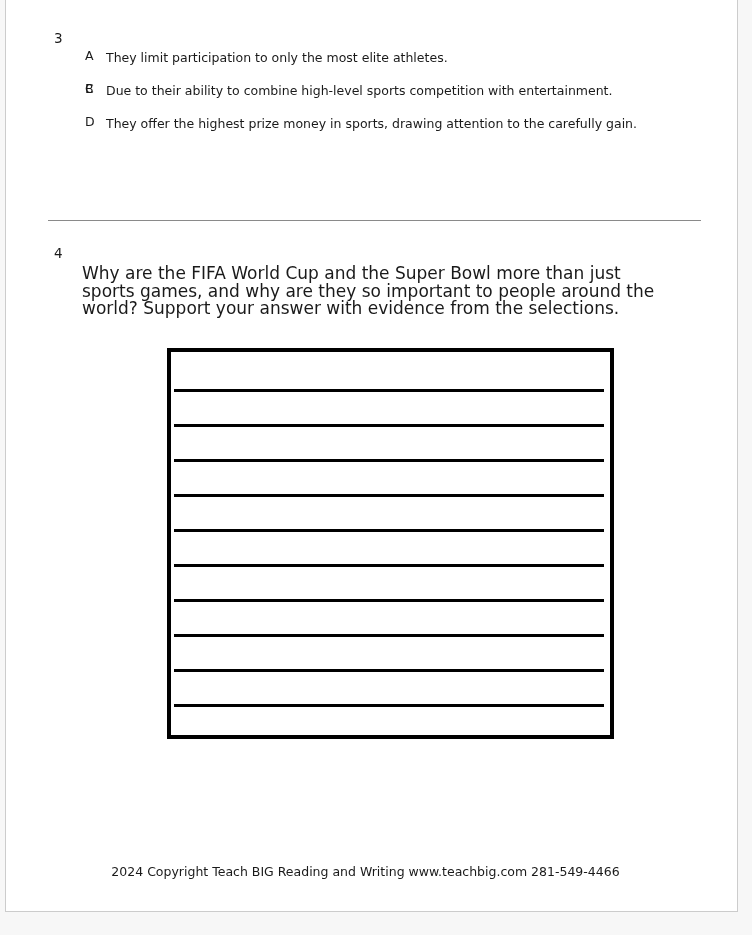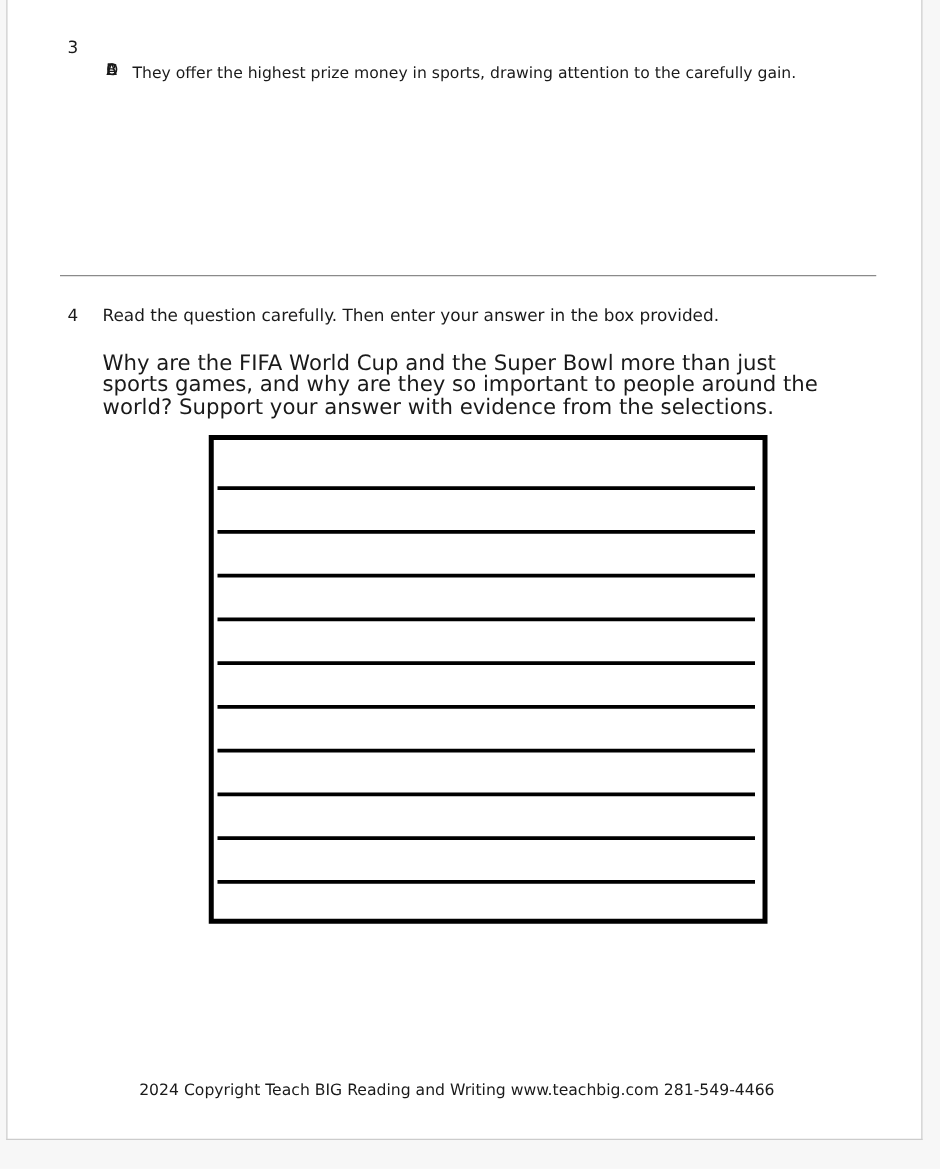--- a/index.html
+++ b/index.html
@@ -154,40 +154,41 @@
   <div class="worksheet-body">
 
     <div class="question-block" id="question-3-block">
       <div class="question-row">
         <span class="question-number">3</span>
       </div>
 
       <div class="choices-list">
         <div class="choice-row">
           <span class="choice-letter">A</span>
+          <span class="choice-text">They limit participation to only the most elite athletes.</span>
         </div>
         <div class="choice-row">
           <span class="choice-letter">B</span>
         </div>
         <div class="choice-row">
           <span class="choice-letter">C</span>
+          <span class="choice-text">Due to their ability to combine high-level sports competition with entertainment.</span>
         </div>
         <div class="choice-row">
           <span class="choice-letter">D</span>
           <span class="choice-text">They offer the highest prize money in sports, drawing attention to the carefully gain.</span>
         </div>
       </div>
     </div>
 
     <div class="section-divider"></div>
 
     <div class="question-block" id="question-4-block">
       <div class="question-row">
         <span class="question-number">4</span>
-        <div class="question-text">Read the question carefully.  Then enter your answer in the box provided.</div>
       </div>
       <div class="prompt-paragraph">Why are the FIFA World Cup and the Super Bowl more than just sports games, and why are they so important to people around the world?   Support your answer with evidence from the selections.</div>
     </div>
 
     <div class="answer-box">
       <div class="answer-lines" id="answer-lines">
           <div class="answer-line" style="top: 37px; background: rgb(0, 0, 0);"></div>
           <div class="answer-line" style="top: 72px; background: rgb(0, 0, 0);"></div>
           <div class="answer-line" style="top: 107px; background: rgb(0, 0, 0);"></div>
           <div class="answer-line" style="top: 142px; background: rgb(0, 0, 0);"></div>

